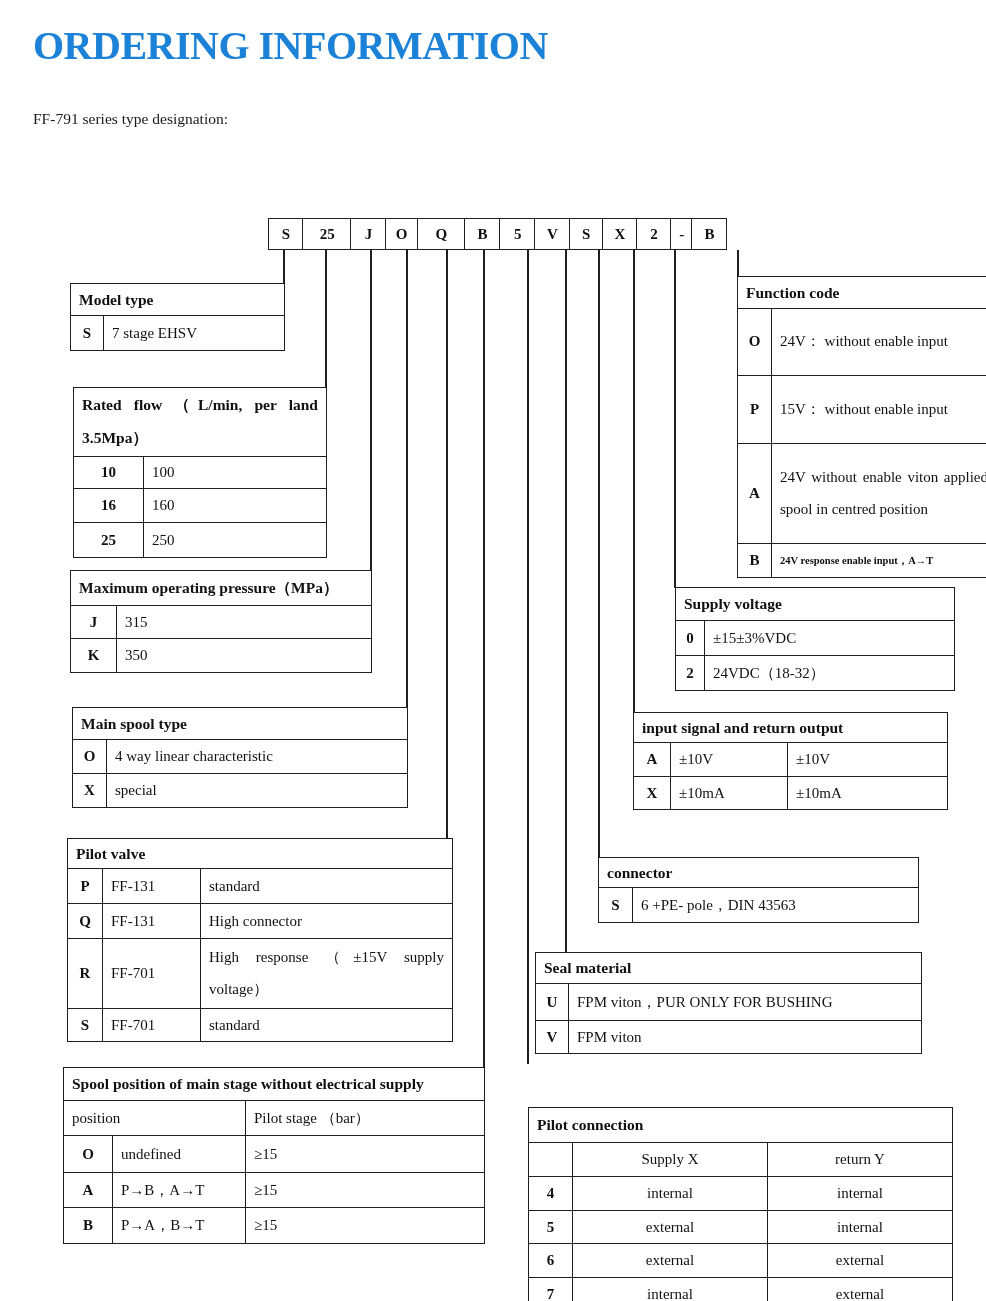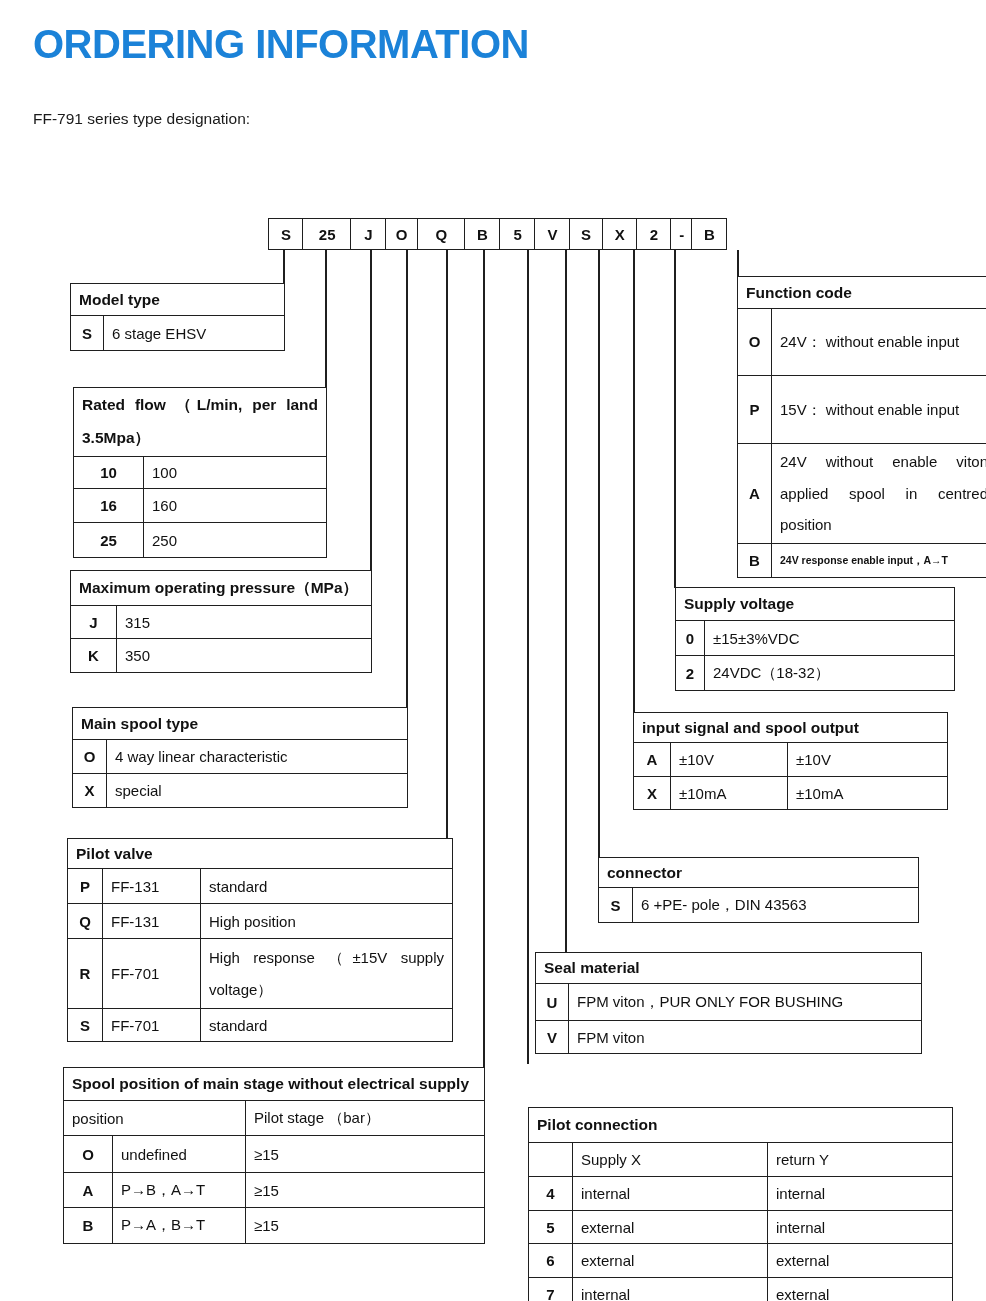--- a/index.html
+++ b/index.html
@@ -1,18 +1,18 @@
 <!DOCTYPE html>
 <html><head>
 <meta charset="utf-8">
 <style>
   html,body { margin:0; padding:0; background:#ffffff; }
   .page {
     position:relative; width:986px; height:1301px; background:#ffffff;
-    font-family:Liberation Sans, sans-serif; color:#111; overflow:hidden;
+    font-family:Liberation Serif, serif; color:#111; overflow:hidden;
   }
   .title {
     position:absolute; left:33px; top:22px;
     font-size:40px; font-weight:600; letter-spacing:-0.5px; color:#1b82d8;
   }
   .subtitle {
     position:absolute; left:33px; top:110px; font-size:15.5px; color:#1a1a1a;
   }
   
   .codebar { position:absolute; left:268px; top:218px; display:flex; }
@@ -34,21 +34,21 @@
     overflow:hidden; background:#fff;
   }
   td.hdr  { font-weight:bold; font-size:15.5px;margin-top:24px; }
   td.nowrap { white-space:nowrap; }
   td.codecell { text-align:center; font-weight:bold; padding:1px 2px; }
   td.gray { background:#d9d9d9; }
   td.just { text-align:justify; line-height:2.1; }
   td.vtop { vertical-align:top; }
   td.topline { vertical-align:top; line-height:2.1; }
   td.small { font-size:10.5px; white-space:nowrap; padding:1px 4px; font-weight:bold; }
-  td.center { }
+  td.center { text-align:center; }
 </style>
 </head>
 <body>
 
 <div class="page">
 
   <div class="title">ORDERING INFORMATION</div>
   <div class="subtitle">FF-791 series type designation:</div>
 
   <div class="codebar">
@@ -84,21 +84,21 @@
     <colgroup>
         <col style="width:33px">
         <col>
       </colgroup>
     <tbody>
         <tr style="height:32px">
           <td class="hdr nowrap" colspan="2">Model type</td>
         </tr>
     <tr style="height:35px">
       <td class="codecell">S</td>
-      <td>6 stage EHSV</td>
+      <td>7 stage EHSV</td>
     </tr>
   </tbody>
     </table>
 
   <table class="tbl" style="left:73px;top:387px;width:254px">
     <colgroup>
         <col style="width:70px">
         <col>
       </colgroup>
     <tbody>
@@ -171,21 +171,21 @@
           <td class="hdr nowrap" colspan="3">Pilot valve</td>
         </tr>
     <tr style="height:35px">
       <td class="codecell">P</td>
       <td>FF-131</td>
       <td>standard</td>
     </tr>
     <tr style="height:35px">
       <td class="codecell">Q</td>
       <td>FF-131</td>
-      <td>High position</td>
+      <td>High connector</td>
     </tr>
     <tr style="height:70px">
       <td class="codecell topline">R</td>
       <td class="topline">FF-701</td>
       <td class="just topline">High response （±15V supply voltage）</td>
     </tr>
     <tr style="height:33px">
       <td class="codecell">S</td>
       <td>FF-701</td>
       <td>standard</td>
@@ -274,21 +274,21 @@
     </table>
 
   <table class="tbl" style="left:633px;top:712px;width:315px">
     <colgroup>
         <col style="width:37px">
         <col style="width:117px">
         <col>
       </colgroup>
     <tbody>
         <tr style="height:30px">
-          <td class="hdr nowrap" colspan="3">input signal and spool output</td>
+          <td class="hdr nowrap" colspan="3">input signal and return output</td>
         </tr>
     <tr style="height:34px">
       <td class="codecell">A</td>
       <td>±10V</td>
       <td>±10V</td>
     </tr>
     <tr style="height:33px">
       <td class="codecell">X</td>
       <td>±10mA</td>
       <td>±10mA</td>

